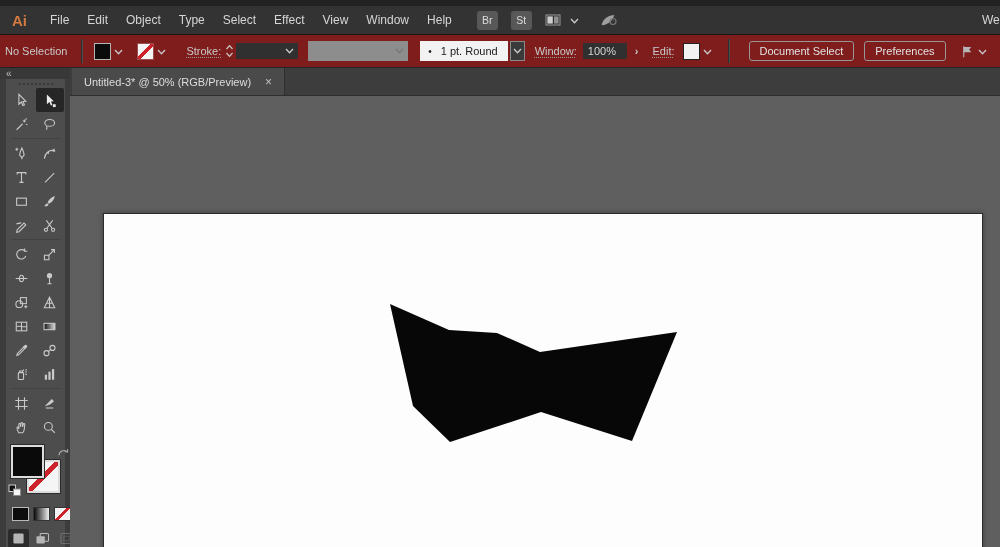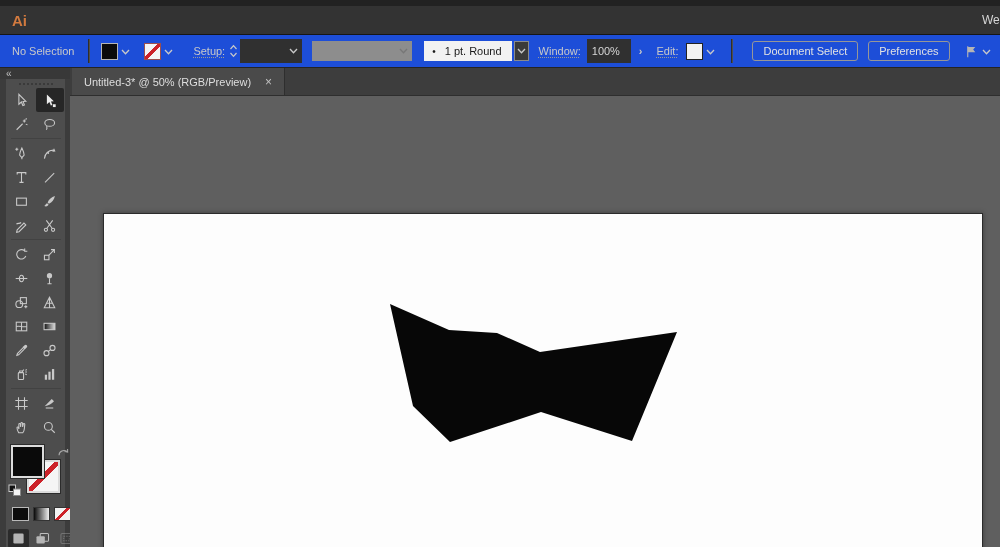--- a/index.html
+++ b/index.html
@@ -16,33 +16,33 @@
   .mb-tools{display:flex;align-items:center;margin-left:16px;}
   .mini-btn{width:21px;height:19px;background:#585858;border-radius:3px;
             font-size:10.5px;color:#ddd;display:flex;align-items:center;
             justify-content:center;margin-right:13px;}
   .mb-icon{display:flex;align-items:center;margin-right:6px;}
   .chev{display:inline-flex;margin:2px 4px 0 3px;}
   .mb-right{margin-left:auto;display:flex;align-items:center;color:#d6d6d6;
             padding-right:0;width:18px;overflow:hidden;}
 
   
-  .controlbar{height:33px;background:#1d4ed8;border-bottom:1px solid #242424;
+  .controlbar{height:33px;background:#7f1d1d;border-bottom:1px solid #242424;
               display:flex;align-items:center;box-sizing:border-box;
-              color:#c9c9c9;font-size:11px;padding-left:12px;}
+              color:#c9c9c9;font-size:11px;padding-left:5px;}
   .vsep{width:1px;height:24px;background:#2e2e2e;box-shadow:1px 0 0 #4e4e4e;
         margin:0 10px;}
   .swatch{width:17px;height:17px;box-sizing:border-box;}
   .fill-sw{background:#0b0b0b;border:1px solid #b5b5b5;margin-left:2px;}
   .stroke-sw{background:
       linear-gradient(135deg, rgba(0,0,0,0) 43%, #cc2229 43%, #cc2229 57%, rgba(0,0,0,0) 57%),#f5f5f5;
       border:1px solid #9a5050;margin-left:10px;}
   .lbl{margin:0 4px 0 10px;white-space:nowrap;}
   .linklbl{text-decoration:underline dotted #9a9a9a;text-underline-offset:2px;}
-  .darkbox{background:#303030;height:24px;box-sizing:border-box;
+  .darkbox{background:#303030;height:16px;box-sizing:border-box;
            display:flex;align-items:center;color:#d5d5d5;}
   .stroke-width-select{width:62px;justify-content:flex-end;padding-right:4px;margin-left:2px;}
   .profile-select{width:100px;height:20px;background:#8d8d8d;margin-left:10px;
            display:flex;align-items:center;justify-content:flex-end;padding-right:4px;box-sizing:border-box;}
   .brush-combo{display:flex;margin-left:12px;}
   .brush-face{background:#f2f2f2;color:#1a1a1a;height:20px;display:flex;
               align-items:center;padding:0 10px 0 8px;font-size:11px;}
   .brush-bullet{margin-right:9px;font-size:10px;}
   .brush-chev{width:15px;height:20px;background:#3a3a3a;border:1px solid #8a8a8a;
               box-sizing:border-box;display:flex;align-items:center;justify-content:center;margin-left:2px;}
@@ -107,20 +107,54 @@
             box-shadow:0 0 5px rgba(0,0,0,.35);}
   .shape-svg{position:absolute;left:0;top:0;}
 </style>
 </head>
 <body>
 
 <div class="app">
 
   <div class="menubar">
     <span class="ai-logo">Ai</span>
+    <div id="menu-items" style="display:flex;">
+        <span class="menu-item">File</span>
+        <span class="menu-item">Edit</span>
+        <span class="menu-item">Object</span>
+        <span class="menu-item">Type</span>
+        <span class="menu-item">Select</span>
+        <span class="menu-item">Effect</span>
+        <span class="menu-item">View</span>
+        <span class="menu-item">Window</span>
+        <span class="menu-item">Help</span>
+      </div>
+    <div class="mb-tools">
+      <span class="mini-btn">Br</span>
+      <span class="mini-btn">St</span>
+      <span class="mb-icon">
+        <svg width="16" height="14" viewBox="0 0 16 14">
+            <rect x="1" y="2" width="14" height="10" fill="#2c2c2c" stroke="#9a9a9a"></rect>
+            <rect x="2.4" y="3.4" width="5.4" height="7.2" fill="#cfcfcf"></rect>
+            <rect x="9" y="3.4" width="4.6" height="7.2" fill="#8f8f8f"></rect>
+          </svg>
+      </span>
+      <span class="chev">
+        <svg width="9" height="6" viewBox="0 0 9 6">
+            <path d="M1 1 L4.5 4.8 L8 1" fill="none" stroke="#c9c9c9" stroke-width="1.3"></path>
+          </svg>
+      </span>
+      <span class="mb-icon" style="margin-left:16px">
+        <svg width="19" height="17" viewBox="0 0 19 17">
+            <path d="M2.5 12.5 C5 6 9.5 3.4 15.2 3 C14.2 8 10.2 12 3.8 13.3 Z" fill="#9f9f9f"></path>
+            <circle cx="14" cy="9.5" r="3" fill="none" stroke="#787878" stroke-width="1.2"></circle>
+            <path d="M14 6.8 v2.6" stroke="#4a4a4a" stroke-width="1.2"></path>
+          </svg>
+      </span>
+    </div>
     <div class="mb-right">
       <span>We</span>
     </div>
   </div>
 
   <div class="controlbar">
     <span>No Selection</span>
     <span class="vsep" style="margin-left:14px"></span>
 
     <span class="swatch fill-sw"></span>
@@ -130,21 +164,21 @@
         </svg>
     </span>
 
     <span class="swatch stroke-sw"></span>
     <span class="chev">
       <svg width="9" height="6" viewBox="0 0 9 6">
           <path d="M1 1 L4.5 4.8 L8 1" fill="none" stroke="#c9c9c9" stroke-width="1.3"></path>
         </svg>
     </span>
 
-    <span class="lbl linklbl" style="margin-left:16px">Setup:</span>
+    <span class="lbl linklbl" style="margin-left:16px">Stroke:</span>
     <span style="display:inline-flex;">
       <svg width="9" height="16" viewBox="0 0 9 16">
           <path d="M1.5 6 L4.5 2.6 L7.5 6 M1.5 10 L4.5 13.4 L7.5 10" fill="none" stroke="#c9c9c9" stroke-width="1.2"></path>
         </svg>
     </span>
     <span class="darkbox stroke-width-select">
       <svg width="9" height="6" viewBox="0 0 9 6">
           <path d="M1 1 L4.5 4.8 L8 1" fill="none" stroke="#c9c9c9" stroke-width="1.3"></path>
         </svg>
     </span>

